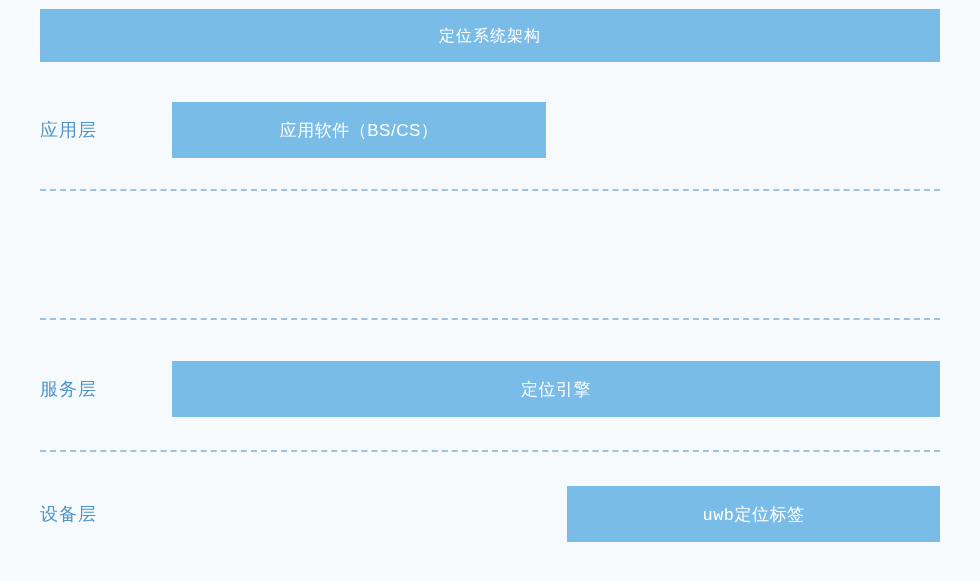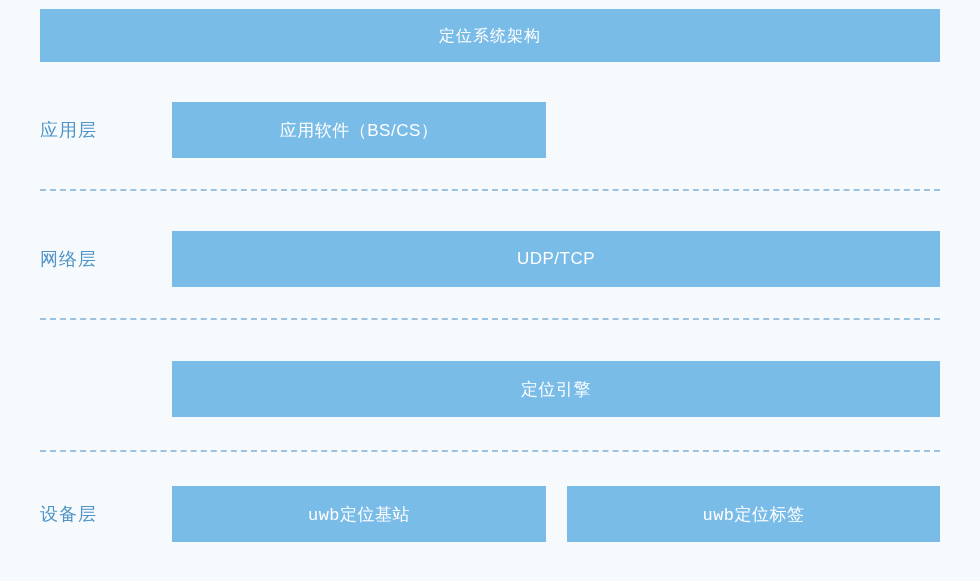--- a/index.html
+++ b/index.html
@@ -122,38 +122,32 @@
 
   <div class="layer-row" id="row-app">
     <div class="layer-label">应用层</div>
     <div class="layer-boxes">
       <div class="layer-box span-left">应用软件（BS/CS）</div>
     </div>
   </div>
 
   <div class="divider" id="divider-1"></div>
 
-  <div class="layer-row" id="row-network">
-    <div class="layer-label">网络层</div>
-    <div class="layer-boxes">
-      <div class="layer-box span-full">UDP/TCP</div>
-    </div>
-  </div>
 
   <div class="divider" id="divider-2"></div>
 
   <div class="layer-row" id="row-service">
+    <div class="layer-label">服务层</div>
     <div class="layer-boxes">
       <div class="layer-box span-full">定位引擎</div>
     </div>
   </div>
 
   <div class="divider" id="divider-3"></div>
 
   <div class="layer-row" id="row-device">
     <div class="layer-label">设备层</div>
     <div class="layer-boxes">
-      <div class="layer-box span-left">uwb定位基站</div>
       <div class="layer-box span-right">uwb定位标签</div>
     </div>
   </div>
 
 </div>
 
 </body></html>

